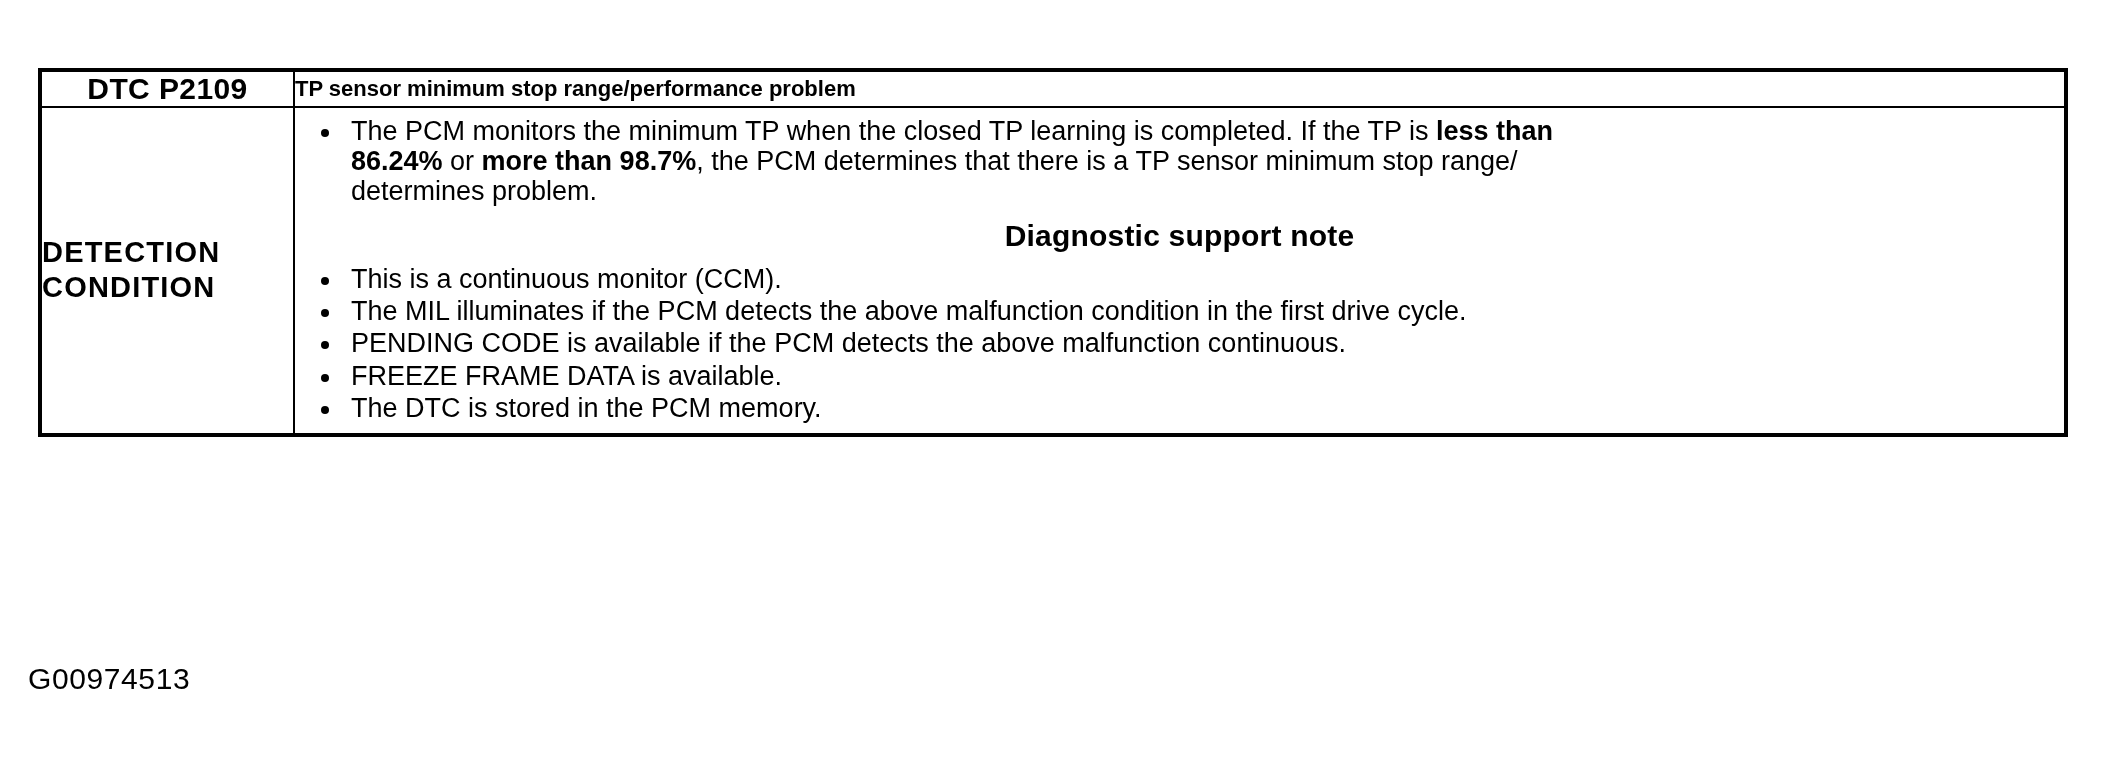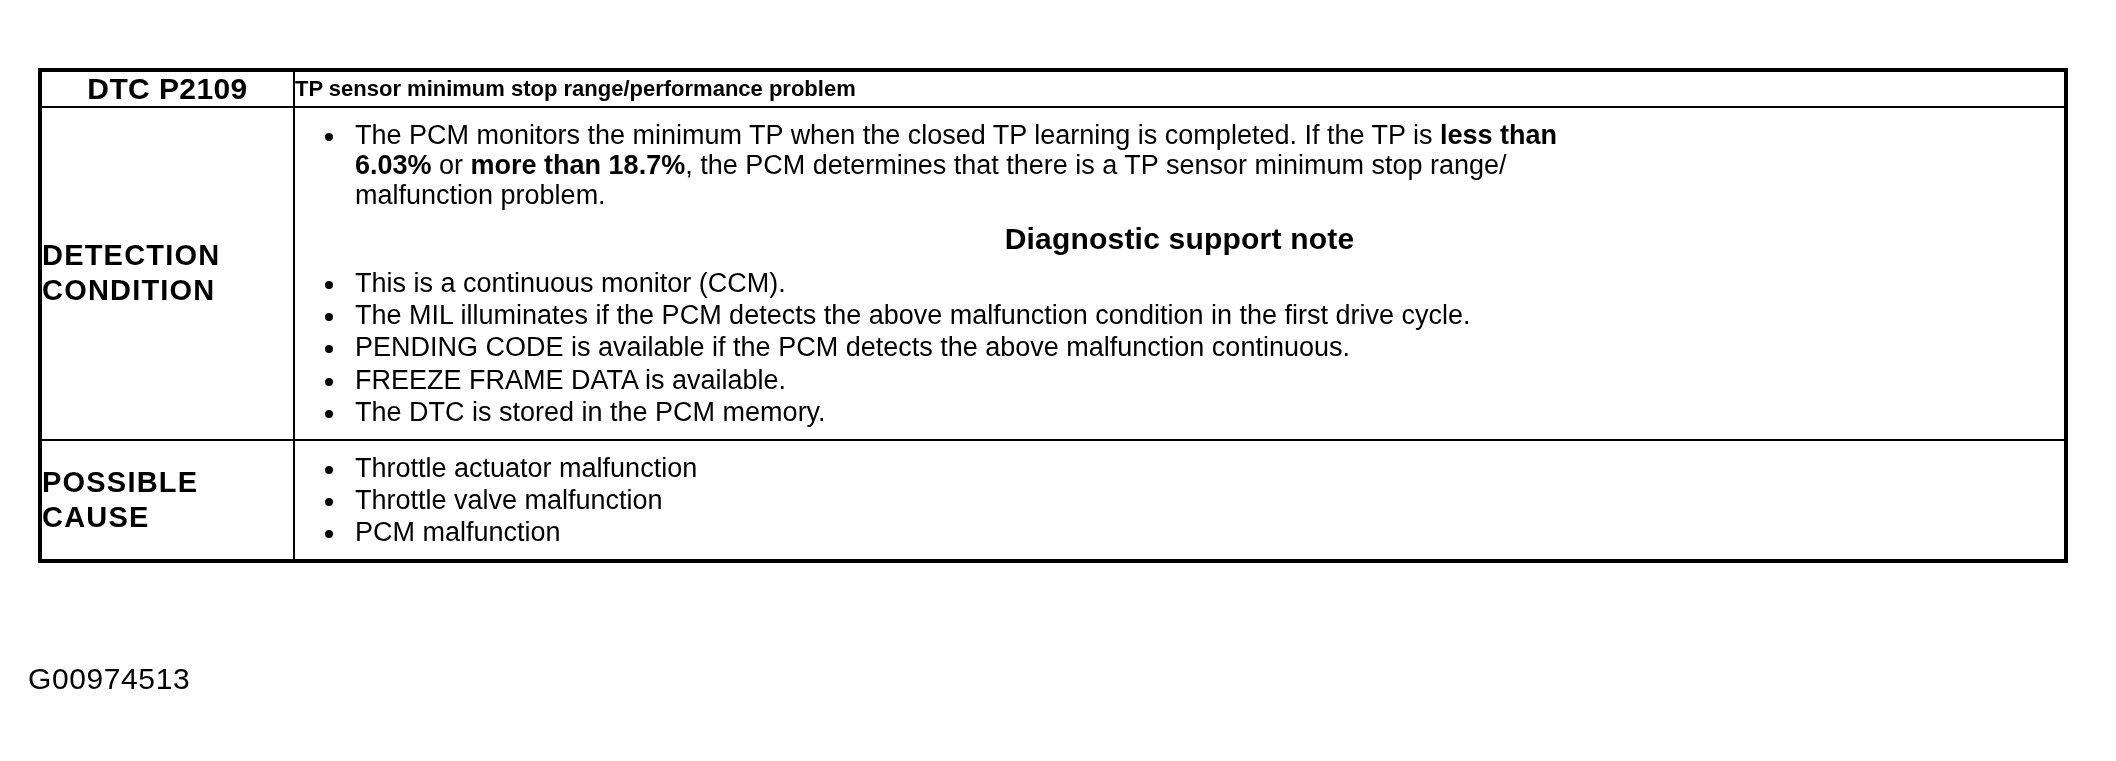--- a/index.html
+++ b/index.html
@@ -75,22 +75,22 @@
   }
   .row-label .lbl-line { display: block; white-space: nowrap; }
 
   
   .body-cell {
     padding: 6px 10px 10px 10px;
   }
 
   ul.bullets {
     list-style: none;
-    margin: 12px;
-    padding: 0;
+    margin: 0;
+    padding: 8px;
   }
   ul.bullets > li {
     position: relative;
     padding-left: 48px;
     font-size: 27px;
     line-height: 1.115;
     margin: 0 0 2px 0;
     font-stretch: condensed;
   }
   ul.bullets > li:before {
@@ -148,21 +148,21 @@
 
       <tr>
         <td class="row-label">
           <span class="lbl-line">DETECTION</span>
           <span class="lbl-line">CONDITION</span>
         </td>
         <td class="body-cell">
 
           <ul class="bullets">
             <li>
-              <span>The PCM monitors the minimum TP when the closed TP learning is completed. If the TP is </span><b>less than</b><span class="cont"><b>6.03%</b><span> or </span><b>more than 18.7%</b><span>, the PCM determines that there is a TP sensor minimum stop range/</span></span><span class="cont">malfunction problem.</span>
+              <span>The PCM monitors the minimum TP when the closed TP learning is completed. If the TP is </span><b>less than</b><span class="cont"><b>86.24%</b><span> or </span><b>more than 98.7%</b><span>, the PCM determines that there is a TP sensor minimum stop range/</span></span><span class="cont">determines problem.</span>
             </li>
           </ul>
 
           <div class="subhead">Diagnostic support note</div>
 
           <ul class="bullets tight">
             <li>
               <span>This is a continuous monitor (CCM).</span>
             </li>
             <li>
@@ -175,38 +175,19 @@
               <span>FREEZE FRAME DATA is available.</span>
             </li>
             <li>
               <span>The DTC is stored in the PCM memory.</span>
             </li>
           </ul>
 
         </td>
       </tr>
 
-      <tr>
-        <td class="row-label">
-          <span class="lbl-line">POSSIBLE</span>
-          <span class="lbl-line">CAUSE</span>
-        </td>
-        <td class="body-cell">
-          <ul class="bullets tight">
-            <li>
-              <span>Throttle actuator malfunction</span>
-            </li>
-            <li>
-              <span>Throttle valve malfunction</span>
-            </li>
-            <li>
-              <span>PCM malfunction</span>
-            </li>
-          </ul>
-        </td>
-      </tr>
 
     </tbody>
   </table>
 
   <div class="figure-id">G00974513</div>
 
 </div>
 
 </body></html>

